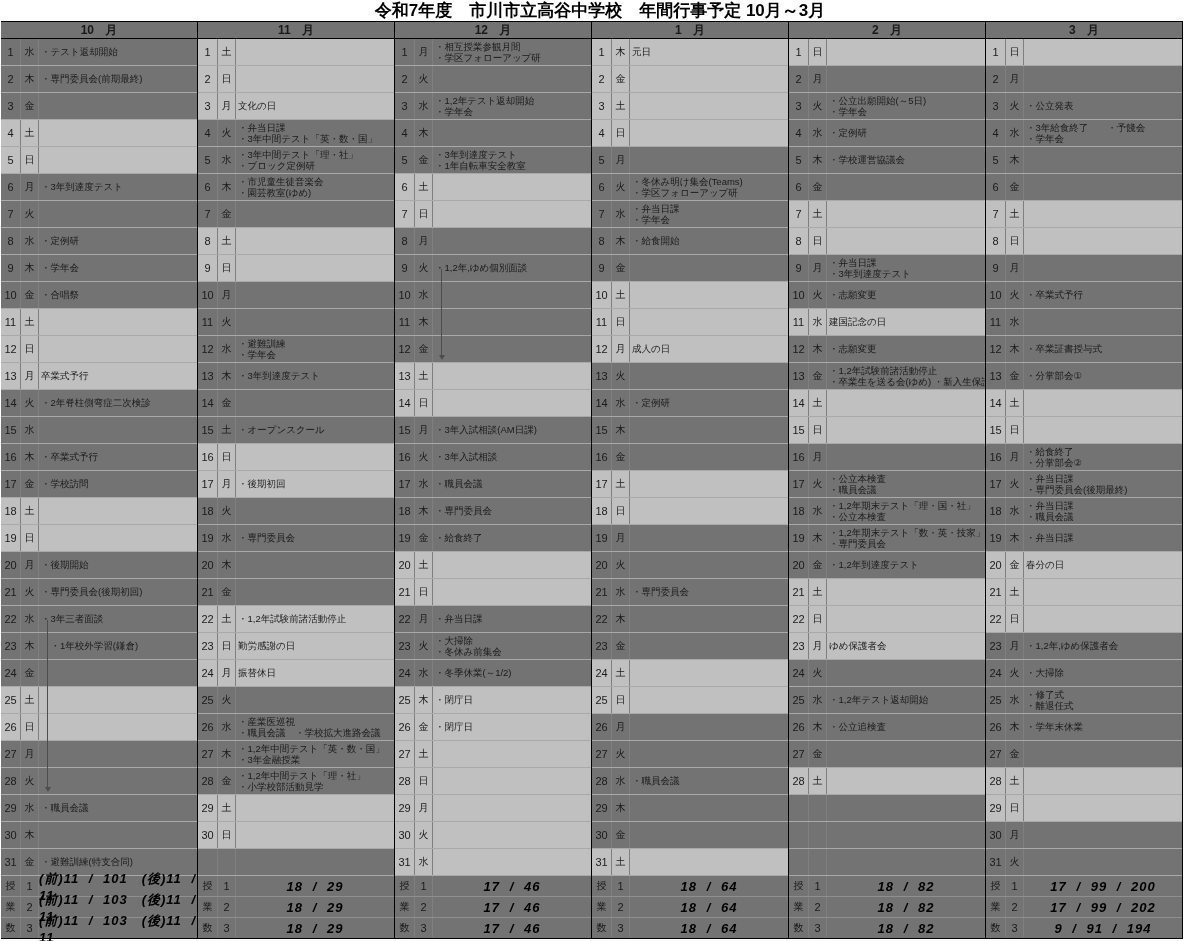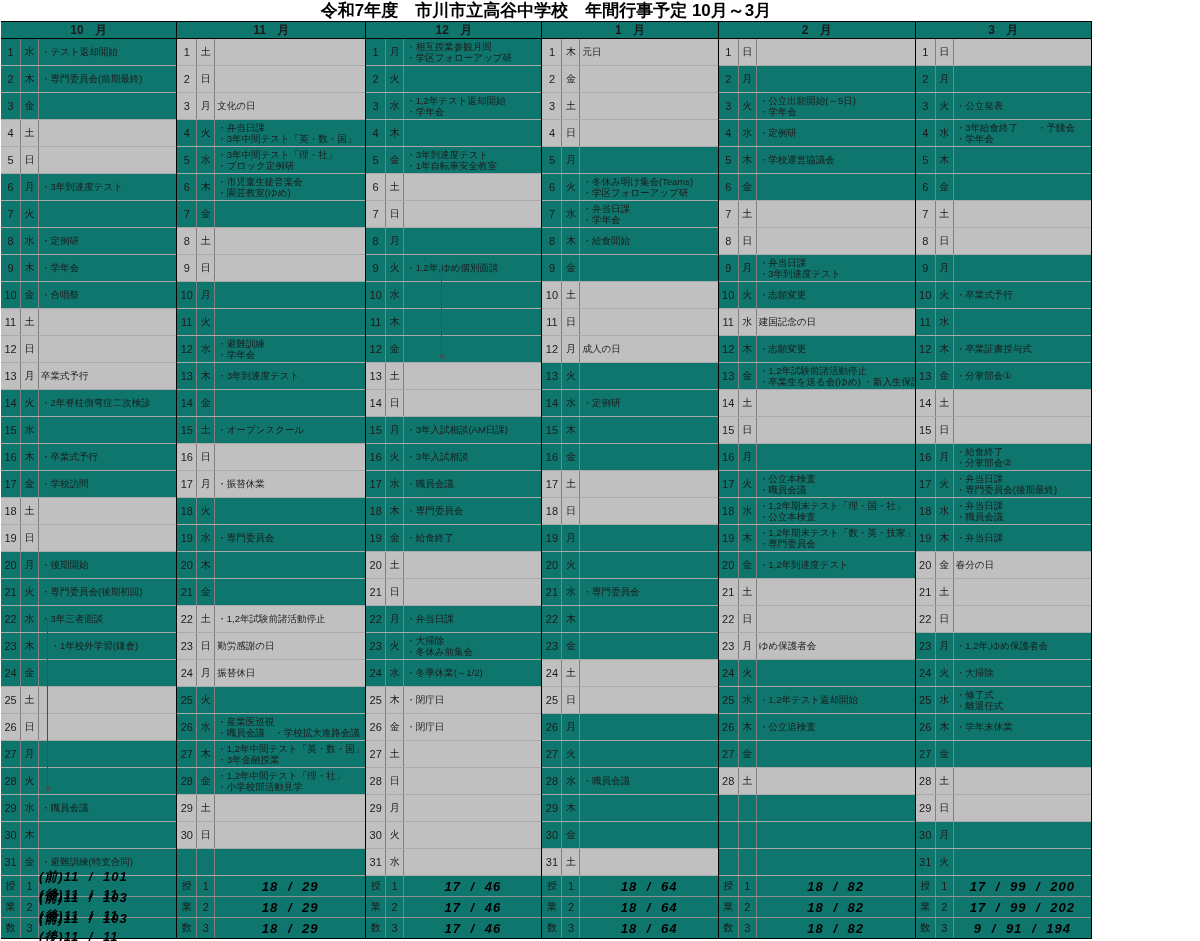--- a/index.html
+++ b/index.html
@@ -1,20 +1,20 @@
 <!DOCTYPE html>
 <html><head>
 <meta charset="utf-8">
 <style>
   html,body{margin:0;padding:0;background:#fff;}
-  .page{width:1092px;height:941px;background:#fff;position:relative;
+  .page{width:1200px;height:941px;background:#fff;position:relative;
         font-family:"Liberation Sans","DejaVu Sans",sans-serif;color:#1a1a1a;}
   .title{height:21px;line-height:21px;text-align:center;font-size:17px;font-weight:bold;color:#000;}
   .calendar{display:flex;position:relative;margin-left:1px;}
-  .month{width:197px;border-right:1px solid #000;border-top:1px solid #000;display:flex;flex-direction:column;box-sizing:border-box;background:#0f766e;}
+  .month{width:197px;border-right:1px solid #000;border-top:1px solid #000;display:flex;flex-direction:column;box-sizing:border-box;background:#737373;}
   .month:first-child{border-left:1px solid #000;}
   .month-header{height:16px;line-height:16px;border-bottom:1px solid #000;text-align:center;font-size:12px;font-weight:bold;word-spacing:8px;}
   .day-row{height:27px;display:flex;border-bottom:1px solid #a9a9a9;box-sizing:border-box;}
   .cell-num{width:19px;border-right:1px solid #7f7f7f;font-size:11px;display:flex;align-items:center;justify-content:center;flex:none;}
   .cell-wd{width:17px;border-right:1px solid #7f7f7f;font-size:10px;display:flex;align-items:center;justify-content:center;flex:none;}
   .cell-ev{flex:1;display:flex;flex-direction:column;justify-content:center;font-size:9.5px;line-height:11.5px;padding:0 1px 0 2px;overflow:hidden;white-space:nowrap;}
   .gray{background:#c0c0c0;}
   .total-row{height:21px;display:flex;border-bottom:1px solid #8f8f8f;box-sizing:border-box;}
   .total-row.last{border-bottom:1px solid #000;}
   .cell-tl{width:19px;border-right:1px solid #7f7f7f;font-size:10px;display:flex;align-items:center;justify-content:center;flex:none;}
@@ -336,21 +336,21 @@
         </div>
         <div class="day-row gray">
           <div class="cell-num">16</div>
           <div class="cell-wd">日</div>
           <div class="cell-ev"></div>
         </div>
         <div class="day-row gray">
           <div class="cell-num">17</div>
           <div class="cell-wd">月</div>
           <div class="cell-ev">
-            <span>・振替休業</span>
+            <span>・後期初回</span>
           </div>
         </div>
         <div class="day-row">
           <div class="cell-num">18</div>
           <div class="cell-wd">火</div>
           <div class="cell-ev"></div>
         </div>
         <div class="day-row">
           <div class="cell-num">19</div>
           <div class="cell-wd">水</div>

